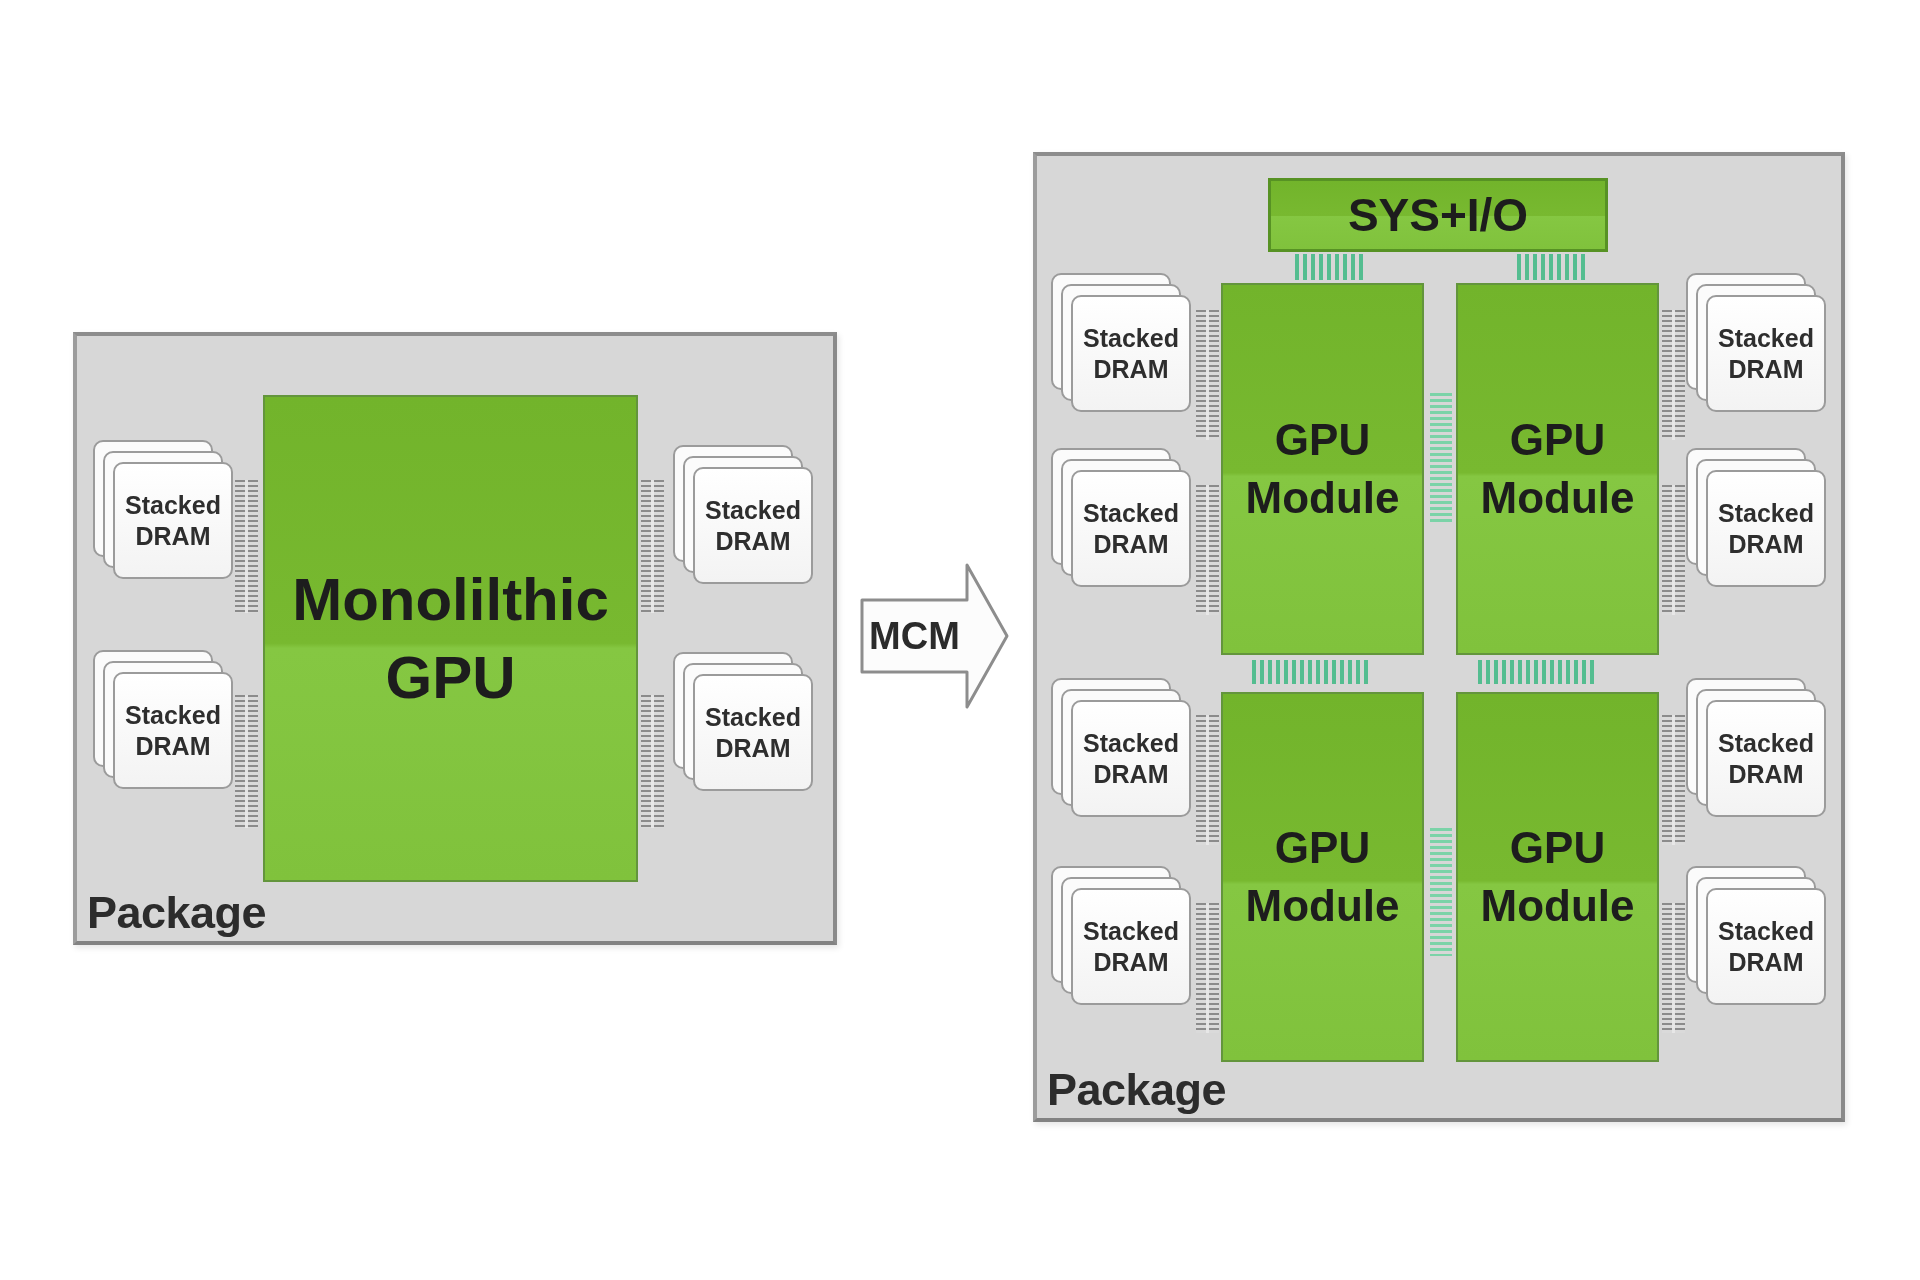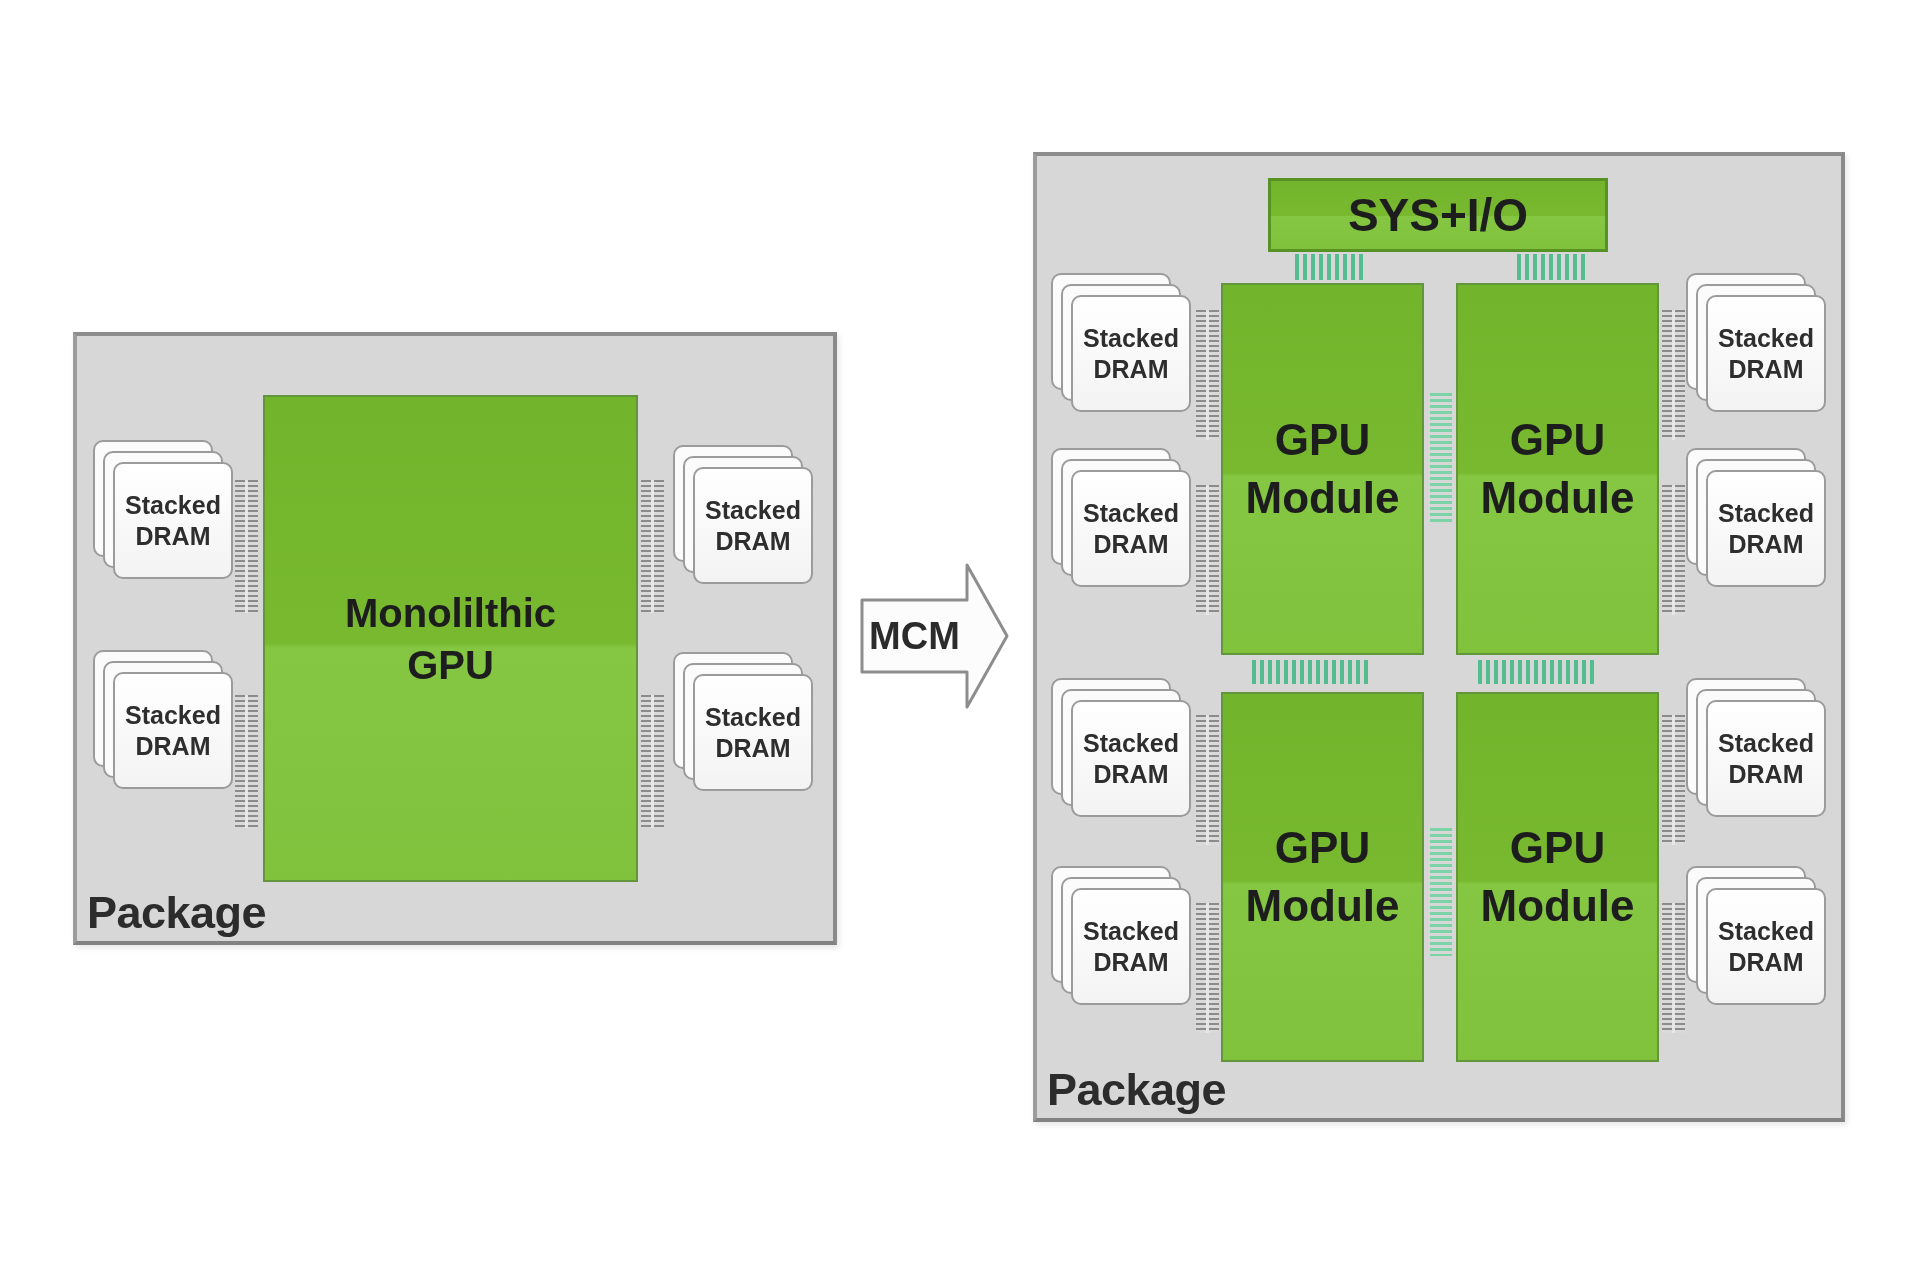--- a/index.html
+++ b/index.html
@@ -22,21 +22,21 @@
     position:absolute;left:10px;bottom:2px;font-size:45px;font-weight:700;
     color:#2c2c2c;letter-spacing:-.5px;
   }
   .chip{
     position:absolute;box-sizing:border-box;
     border:2px solid #63953c;
     background:linear-gradient(180deg,#72b42b 0%,#78b930 51%,#85c742 52%,#80c23c 100%);
     display:flex;flex-direction:column;align-items:center;justify-content:center;
     color:var(--text-dark);font-weight:700;text-align:center;
   }
-  .mono{font-size:40px;line-height:1.3;}
+  .mono{font-size:60px;line-height:1.3;}
   .module{font-size:44px;line-height:1.32;}
   .sysio{font-size:46px;border-width:3px;border-color:#579224;flex-direction:row;}
   .dram{position:absolute;width:140px;height:187px;}
   .dram .pg{
     position:absolute;width:120px;height:117px;box-sizing:border-box;
     background:#fbfbfb;border:2px solid #9b9b9b;border-radius:10px;
   }
   .pg.b2{left:0;top:0;}
   .pg.b1{left:10px;top:11px;}
   .pg.front{

